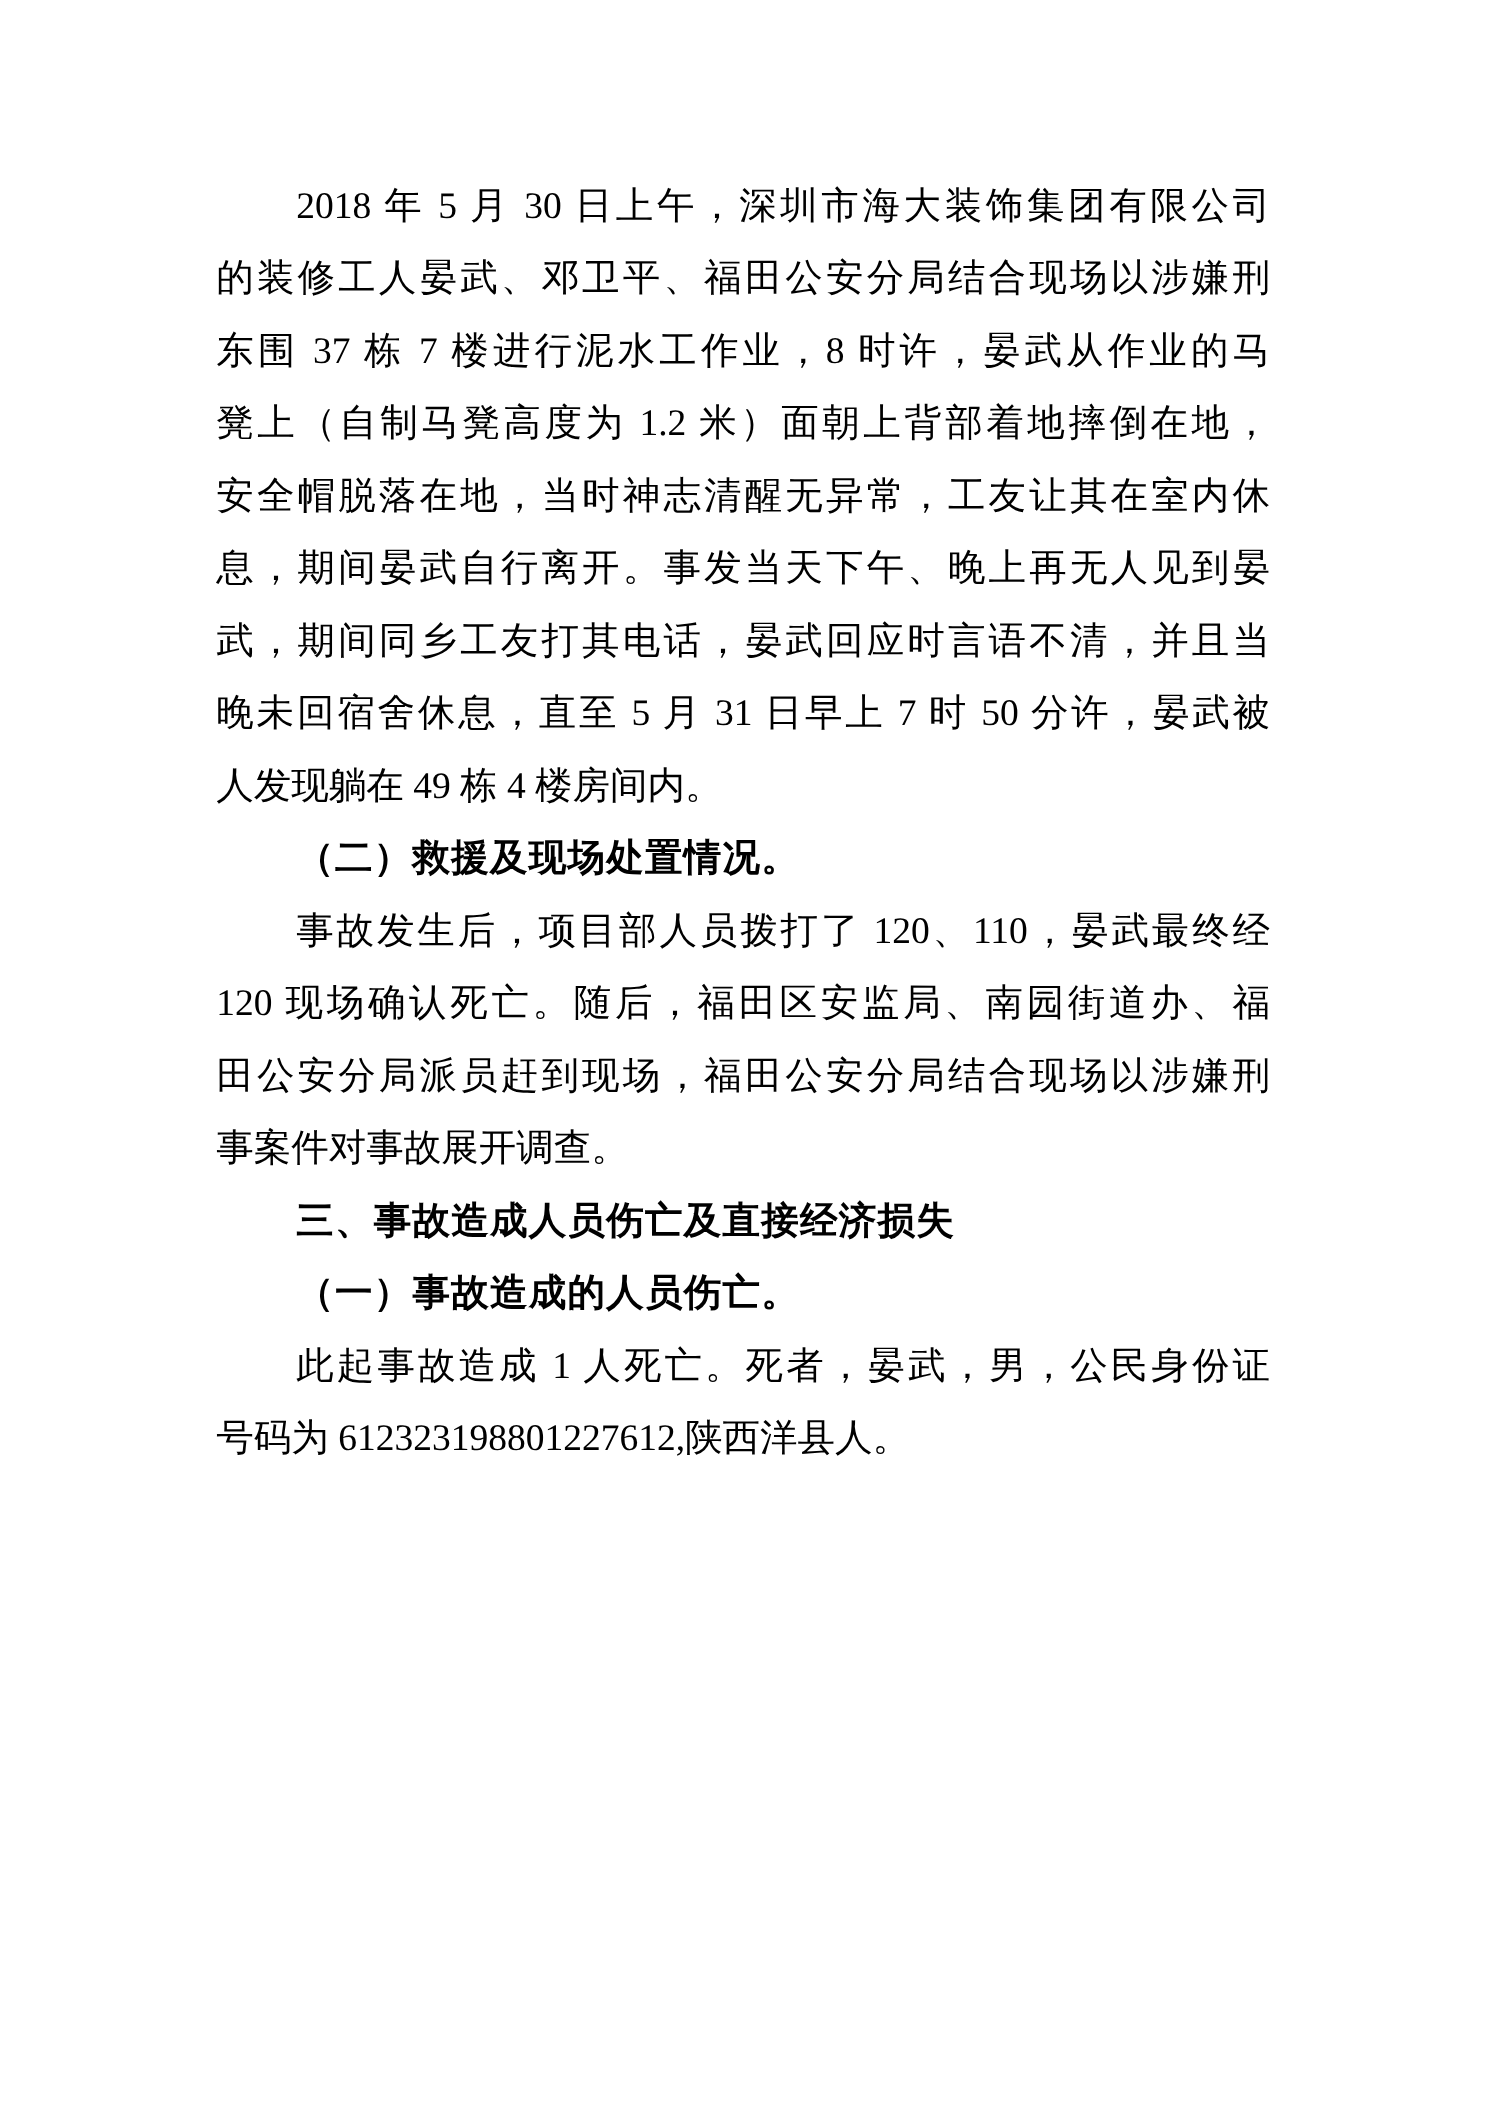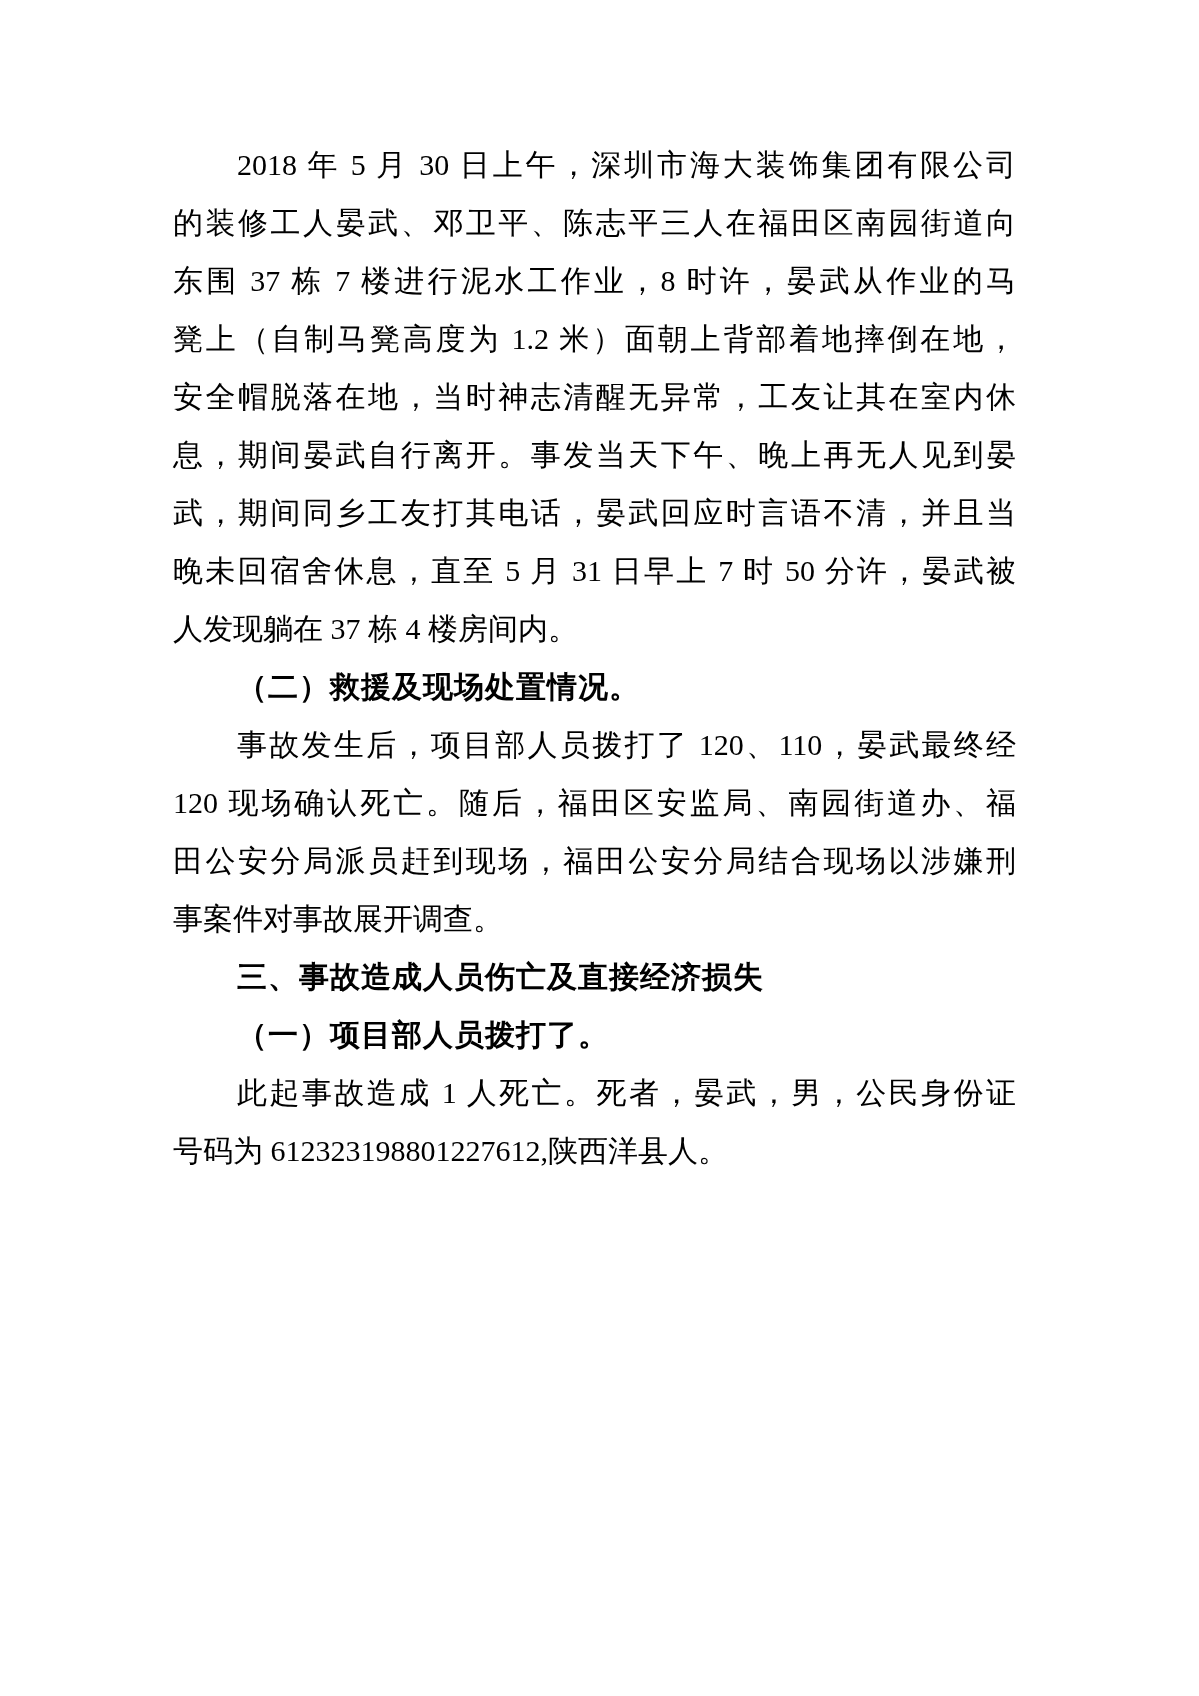--- a/index.html
+++ b/index.html
@@ -45,41 +45,41 @@
   }
 </style>
 </head>
 <body>
 
 <div class="page">
   <div class="content">
 
     <div>
       <div class="line first">2018 年 5 月 30 日上午，深圳市海大装饰集团有限公司</div>
-      <div class="line">的装修工人晏武、邓卫平、陈志平三人在福田区南园街道向</div>
+      <div class="line">的装修工人晏武、邓卫平、福田公安分局结合现场以涉嫌刑</div>
       <div class="line">东围 37 栋 7 楼进行泥水工作业，8 时许，晏武从作业的马</div>
       <div class="line">凳上（自制马凳高度为 1.2 米）面朝上背部着地摔倒在地，</div>
       <div class="line">安全帽脱落在地，当时神志清醒无异常，工友让其在室内休</div>
       <div class="line">息，期间晏武自行离开。事发当天下午、晚上再无人见到晏</div>
       <div class="line">武，期间同乡工友打其电话，晏武回应时言语不清，并且当</div>
       <div class="line">晚未回宿舍休息，直至 5 月 31 日早上 7 时 50 分许，晏武被</div>
-      <div class="line last">人发现躺在 37 栋 4 楼房间内。</div>
+      <div class="line last">人发现躺在 49 栋 4 楼房间内。</div>
     </div>
 
     <div class="heading">（二）救援及现场处置情况。</div>
 
     <div>
       <div class="line first">事故发生后，项目部人员拨打了 120、110，晏武最终经</div>
       <div class="line">120 现场确认死亡。随后，福田区安监局、南园街道办、福</div>
       <div class="line">田公安分局派员赶到现场，福田公安分局结合现场以涉嫌刑</div>
       <div class="line last">事案件对事故展开调查。</div>
     </div>
 
     <div class="heading">三、事故造成人员伤亡及直接经济损失</div>
-    <div class="heading">（一）项目部人员拨打了。</div>
+    <div class="heading">（一）事故造成的人员伤亡。</div>
 
     <div>
       <div class="line first">此起事故造成 1 人死亡。死者，晏武，男，公民身份证</div>
       <div class="line last">号码为 612323198801227612,陕西洋县人。</div>
     </div>
 
 
   </div>
 
   <div class="page-number">3</div>

